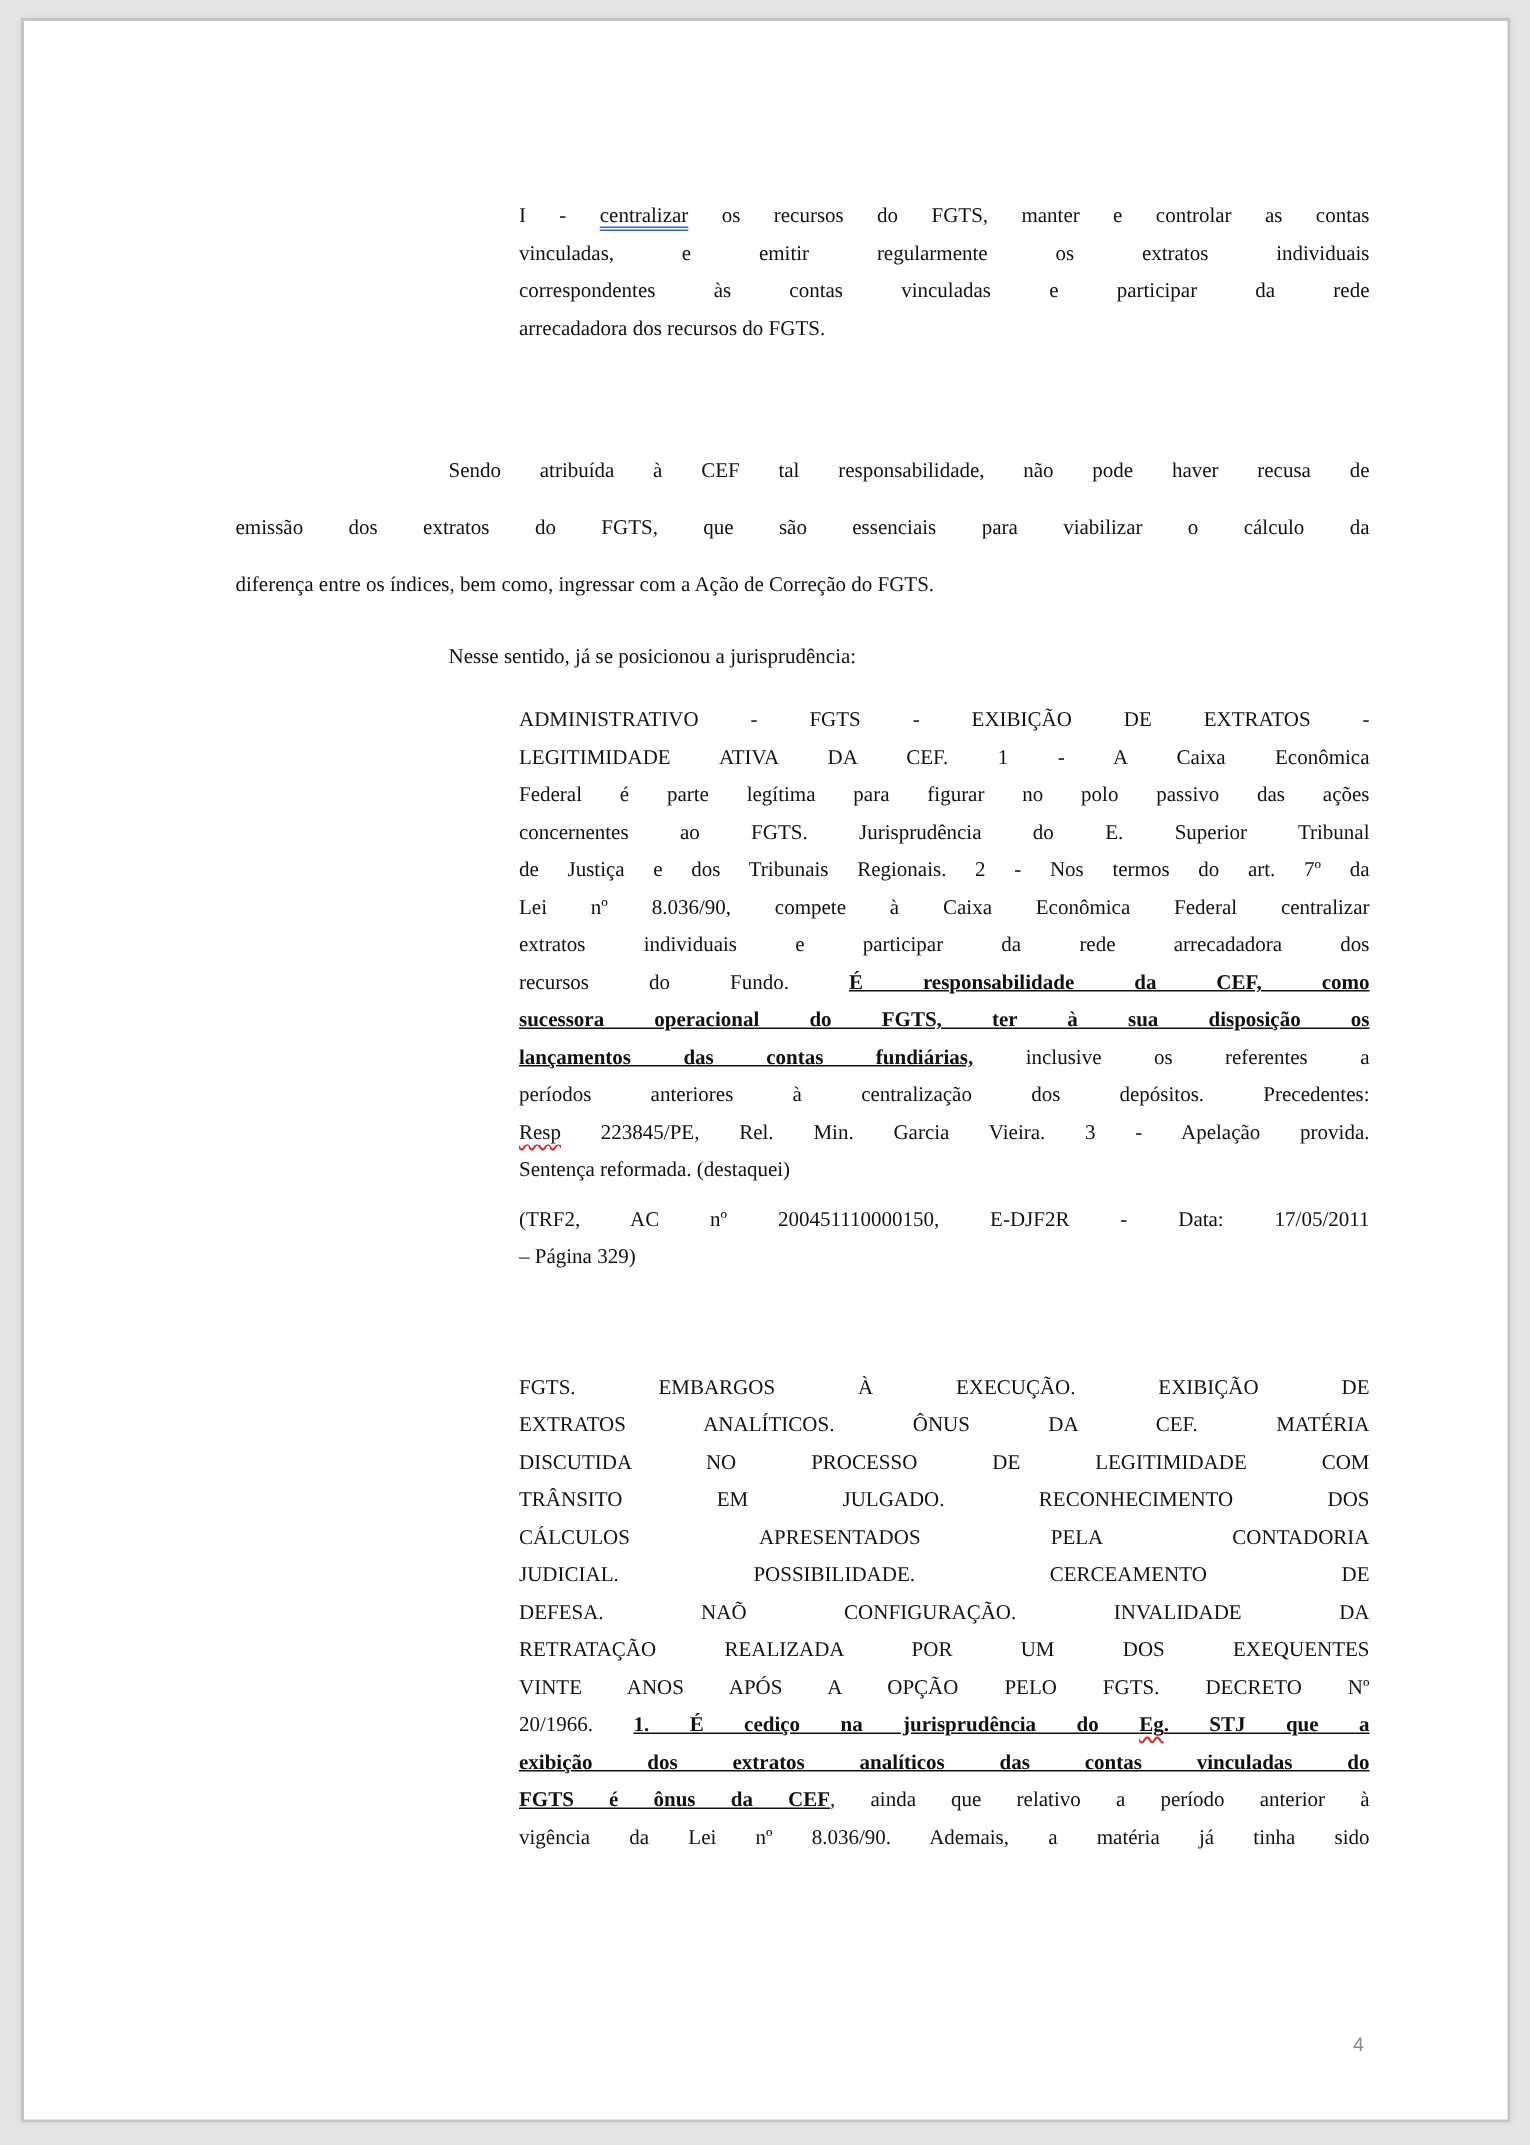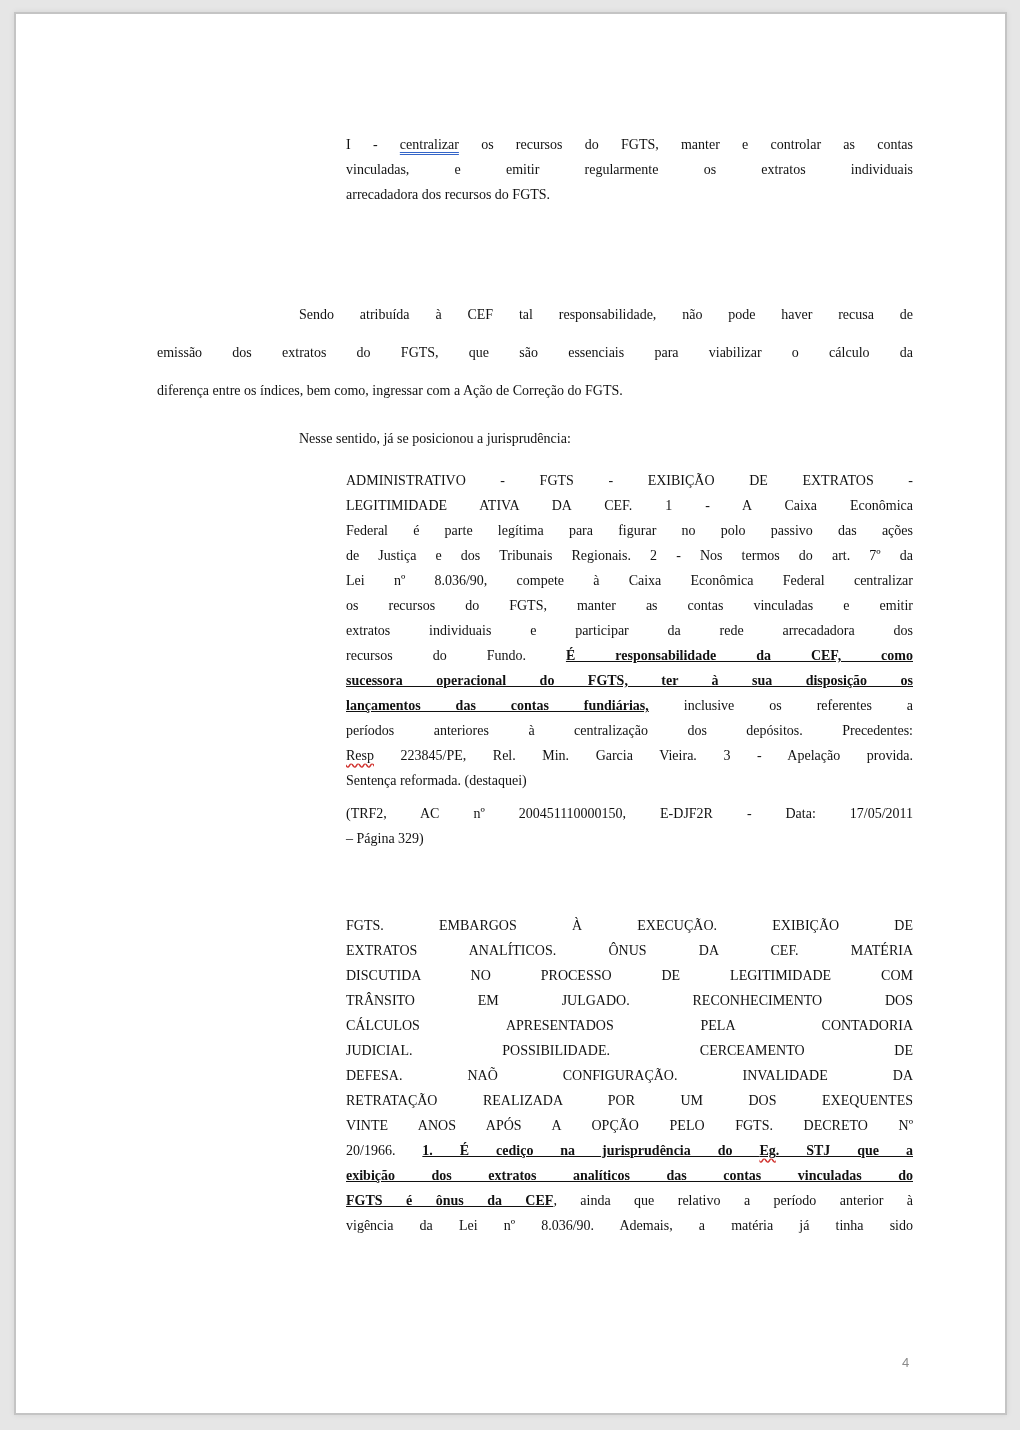--- a/index.html
+++ b/index.html
@@ -67,40 +67,41 @@
     }
   </style>
 </head>
 <body>
 
 <div class="page">
 
   <div class="block quote" style="top:118px;">
     <span class="line"><span>I - </span><span class="grammar">centralizar</span><span> os recursos do FGTS, manter e controlar as contas</span></span>
     <span class="line">vinculadas, e emitir regularmente os extratos individuais</span>
+    <span class="line">correspondentes às contas vinculadas e participar da rede</span>
     <span class="line last">arrecadadora dos recursos do FGTS.</span>
   </div>
 
   <div class="block body-para" style="top:282px;">
     <span class="line" style="padding-left:142px;">Sendo atribuída à CEF tal responsabilidade, não pode haver recusa de</span>
     <span class="line">emissão dos extratos do FGTS, que são essenciais para viabilizar o cálculo da</span>
     <span class="line last">diferença entre os índices, bem como, ingressar com a Ação de Correção do FGTS.</span>
   </div>
 
   <div class="block body-para" style="top:406px;">
     <span class="line last" style="padding-left:142px;">Nesse sentido, já se posicionou a jurisprudência:</span>
   </div>
 
   <div class="block quote" style="top:454px;">
     <span class="line">ADMINISTRATIVO - FGTS - EXIBIÇÃO DE EXTRATOS -</span>
     <span class="line">LEGITIMIDADE ATIVA DA CEF. 1 - A Caixa Econômica</span>
     <span class="line">Federal é parte legítima para figurar no polo passivo das ações</span>
+    <span class="line">concernentes ao FGTS. Jurisprudência do E. Superior Tribunal</span>
     <span class="line">de Justiça e dos Tribunais Regionais. 2 - Nos termos do art. 7º da</span>
     <span class="line">Lei nº 8.036/90, compete à Caixa Econômica Federal centralizar</span>
-    <span class="line">os recursos do FGTS, manter as contas vinculadas e emitir</span>
     <span class="line">extratos individuais e participar da rede arrecadadora dos</span>
     <span class="line"><span>recursos do Fundo. </span><b>É responsabilidade da CEF, como</b></span>
     <span class="line"><b>sucessora operacional do FGTS, ter à sua disposição os</b></span>
     <span class="line"><b>lançamentos das contas fundiárias,</b><span> inclusive os referentes a</span></span>
     <span class="line">períodos anteriores à centralização dos depósitos. Precedentes:</span>
     <span class="line"><span class="spell">Resp</span><span> 223845/PE, Rel. Min. Garcia Vieira. 3 - Apelação provida.</span></span>
     <span class="line last">Sentença reformada. (destaquei)</span>
     <div style="height:8px;"></div>
     <span class="line">(TRF2, AC nº 200451110000150, E-DJF2R - Data: 17/05/2011</span>
     <span class="line last">– Página 329)</span>

